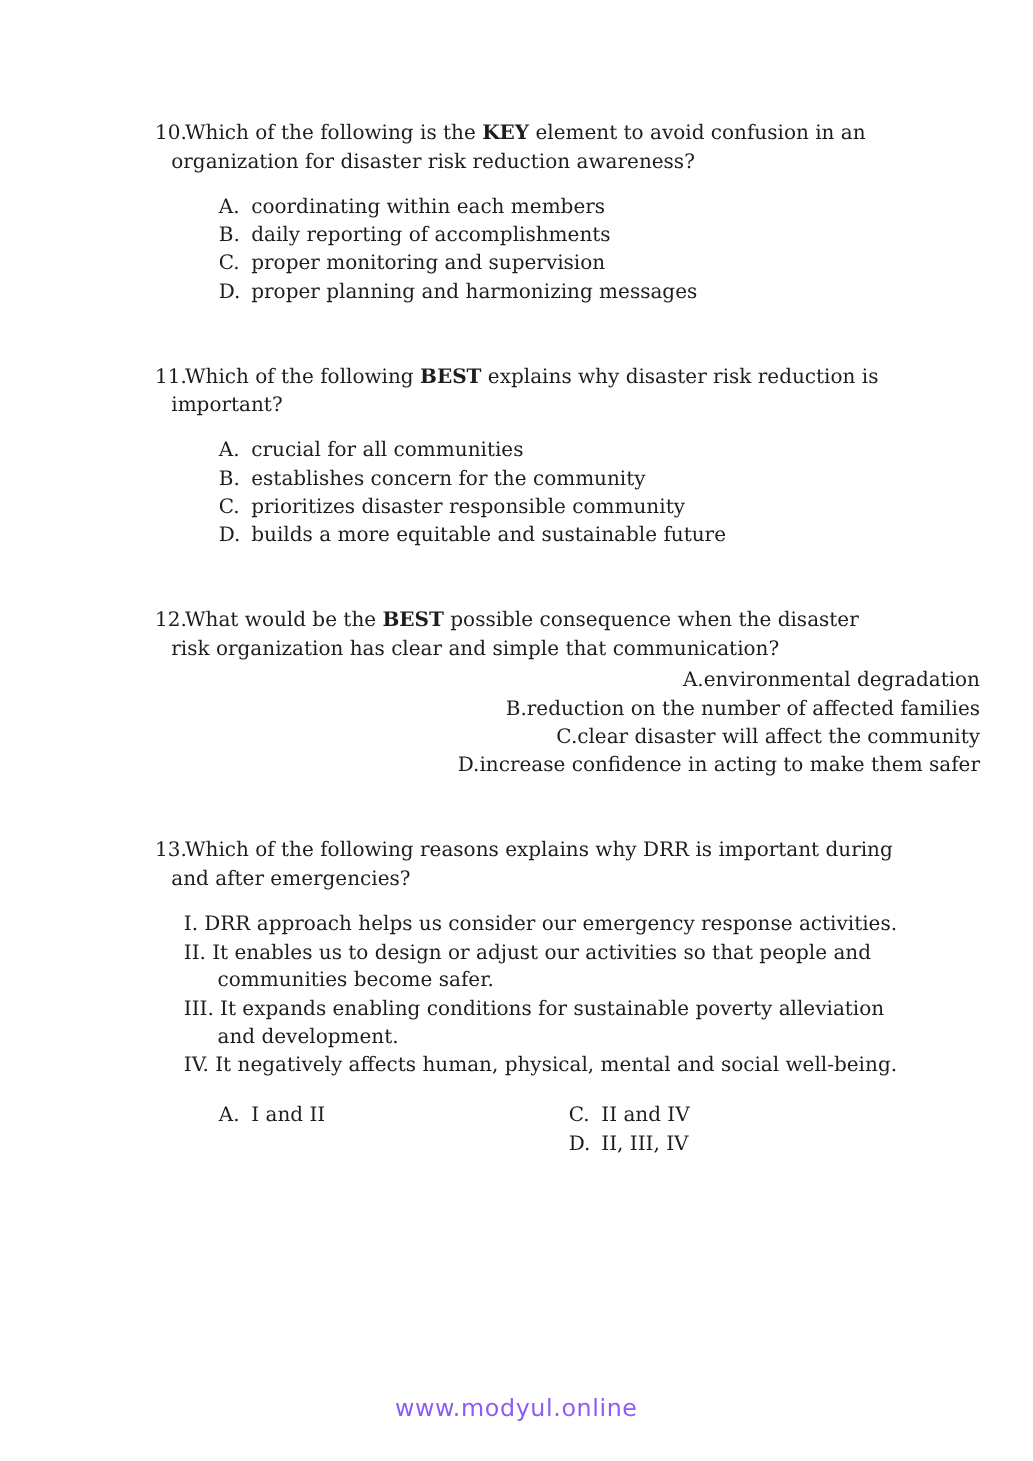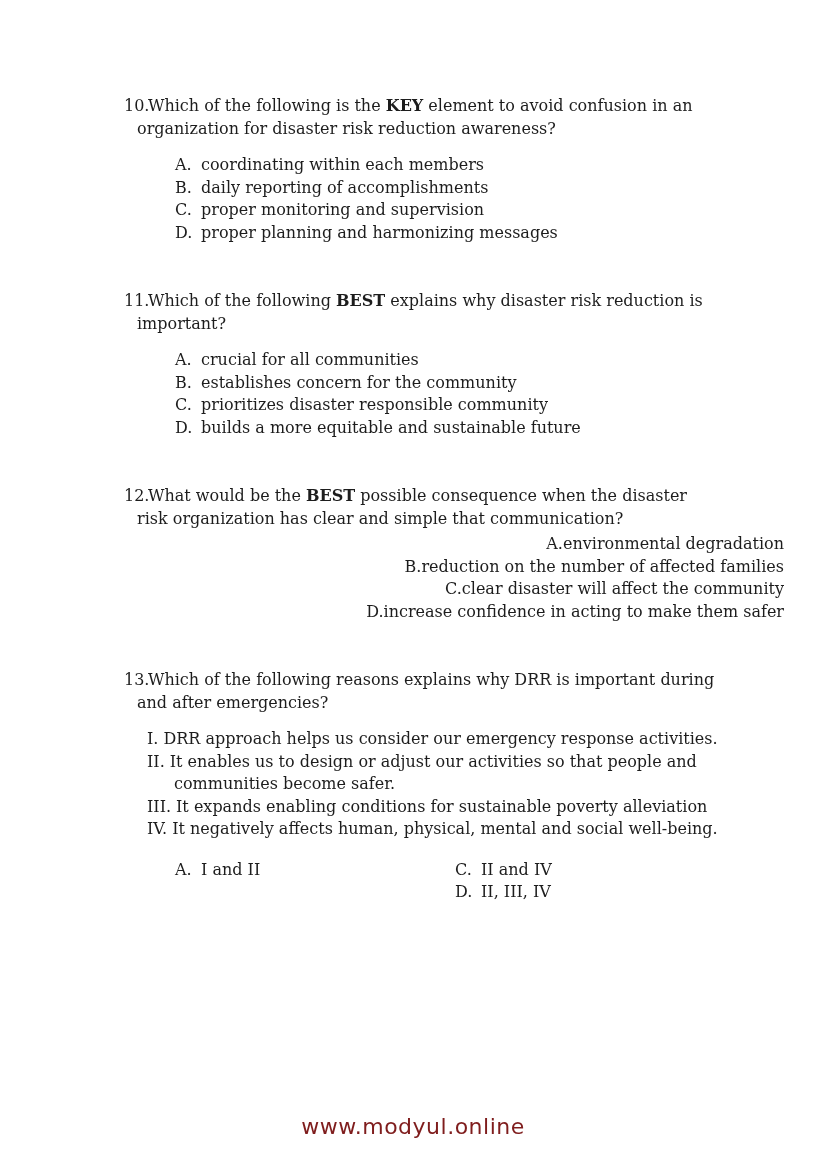--- a/index.html
+++ b/index.html
@@ -43,23 +43,23 @@
     width: 100%;
     text-align: center;
   }
   .watermark {
     position: absolute;
     top: 1116px;
     left: 0;
     width: 100%;
     text-align: center;
     font-family: "DejaVu Sans", "Liberation Sans", sans-serif;
-    font-size: 22px;
+    font-size: 19px;
     letter-spacing: 0.5px;
-    color: #7f1d1d;
+    color: #8b5cf6;
   }
 </style>
 </head>
 <body>
 
 <div class="page">
   <div class="content">
 
     <section class="question">
       <div class="stem-line"><span class="qnum">10.</span><span>Which of the following is the </span><b class="kw">KEY</b><span> element to avoid confusion in an</span></div>
@@ -95,20 +95,21 @@
     </section>
 
     <section class="question">
       <div class="stem-line"><span class="qnum">13.</span><span>Which of the following reasons explains why DRR is important during</span></div>
       <div class="stem-line stem-l2">and after emergencies?</div>
       <div class="roman-list">
         <div class="roman-item"><span class="rnum">I.</span><span>DRR approach helps us consider our emergency response activities.</span></div>
         <div class="roman-item"><span class="rnum">II.</span><span>It enables us to design or adjust our activities so that people and</span></div>
         <div class="roman-cont">communities become safer.</div>
         <div class="roman-item"><span class="rnum">III.</span><span>It expands enabling conditions for sustainable poverty alleviation</span></div>
+        <div class="roman-cont">and development.</div>
         <div class="roman-item"><span class="rnum">IV.</span><span>It negatively affects human, physical, mental and social well-being.</span></div>
       </div>
       <div class="answer-grid">
         <div class="ans-col">
           <div class="option"><span class="letter">A.</span><span>I and II</span></div>
         </div>
         <div class="ans-col">
           <div class="option"><span class="letter">C.</span><span>II and IV</span></div>
           <div class="option"><span class="letter">D.</span><span>II, III, IV</span></div>
         </div>

